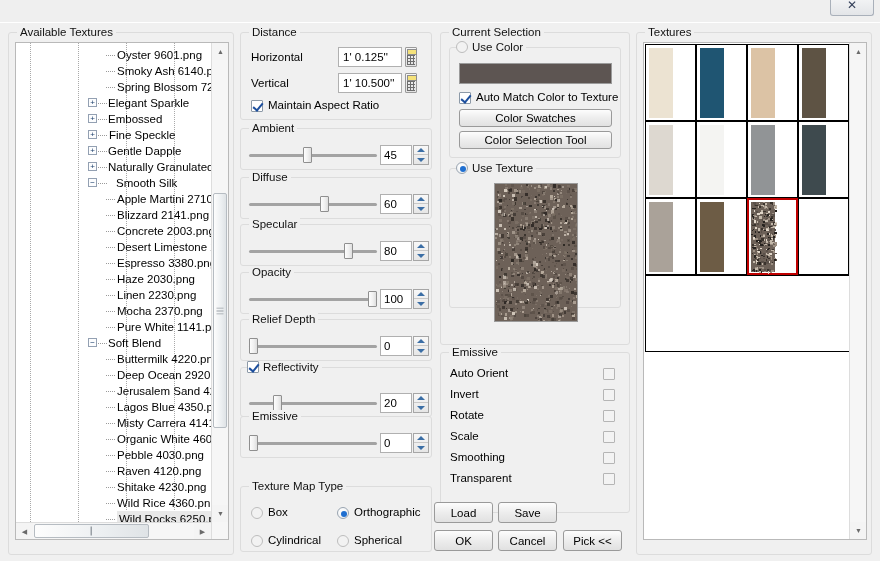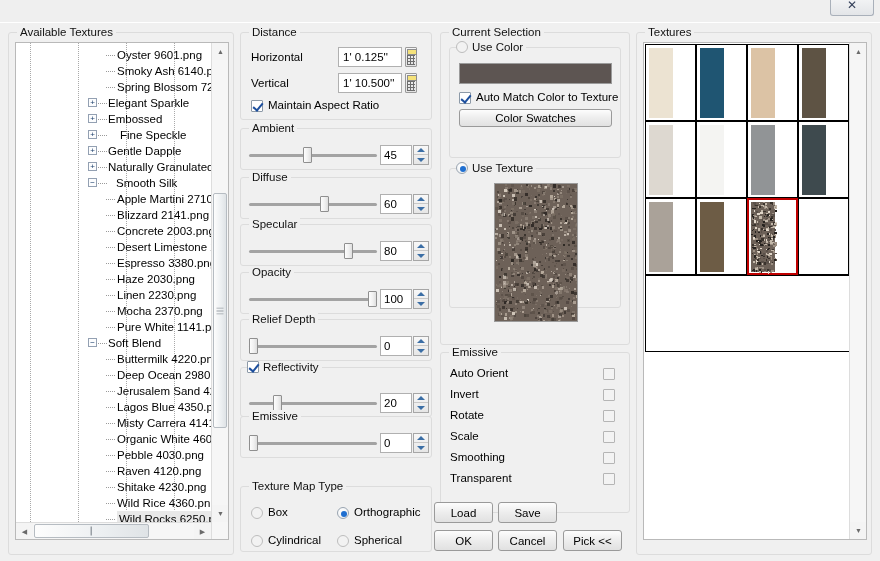--- a/index.html
+++ b/index.html
@@ -225,21 +225,21 @@
                 <span class="lbl" style="position:absolute; left:92px">Elegant Sparkle</span>
               </div>
               <div class="node" style="top: 68px;">
                 <span class="pm" style="left:72px">+</span>
                 <span class="elbow" style="left:82px"></span>
                 <span class="lbl" style="position:absolute; left:92px">Embossed</span>
               </div>
               <div class="node" style="top: 84px;">
                 <span class="pm" style="left:72px">+</span>
                 <span class="elbow" style="left:82px"></span>
-                <span class="lbl" style="position:absolute; left:104px">Fine Speckle</span>
+                <span class="lbl" style="position:absolute; left:93px">Fine Speckle</span>
               </div>
               <div class="node" style="top: 100px;">
                 <span class="pm" style="left:72px">+</span>
                 <span class="elbow" style="left:82px"></span>
                 <span class="lbl" style="position:absolute; left:92px">Gentle Dapple</span>
               </div>
               <div class="node" style="top: 116px;">
                 <span class="pm" style="left:72px">+</span>
                 <span class="elbow" style="left:82px"></span>
                 <span class="lbl" style="position:absolute; left:92px">Naturally Granulated</span>
@@ -289,21 +289,21 @@
                 <span class="pm" style="left:72px">−</span>
                 <span class="elbow" style="left:82px"></span>
                 <span class="lbl" style="position:absolute; left:92px">Soft Blend</span>
               </div>
               <div class="node" style="top: 308px;">
                 <span class="elbow" style="left:90px"></span>
                 <span class="lbl" style="position:absolute; left:101px">Buttermilk 4220.pn</span>
               </div>
               <div class="node" style="top: 324px;">
                 <span class="elbow" style="left:90px"></span>
-                <span class="lbl" style="position:absolute; left:101px">Deep Ocean 2980</span>
+                <span class="lbl" style="position:absolute; left:101px">Deep Ocean 2920</span>
               </div>
               <div class="node" style="top: 340px;">
                 <span class="elbow" style="left:90px"></span>
                 <span class="lbl" style="position:absolute; left:101px">Jerusalem Sand 42</span>
               </div>
               <div class="node" style="top: 356px;">
                 <span class="elbow" style="left:90px"></span>
                 <span class="lbl" style="position:absolute; left:101px">Lagos Blue 4350.p</span>
               </div>
               <div class="node" style="top: 372px;">
@@ -513,20 +513,23 @@
       <div class="gb" style="left:8px; top:14px; width:172px; height:111px;">
         <span class="cap with-ctl">
           <span class="radio dim" id="radio-use-color" style="position:relative; display:inline-block;"></span>
           <span>Use Color</span>
         </span>
         <div class="colorswatch" id="color-swatch" style="left: 9px; top: 15px; width: 153px; height: 21px; background: rgb(93, 85, 82);"></div>
         <span class="cbx checked" style="left:9px; top:44px;"></span>
         <span class="lbl-txt" style="left:26px; top:43px;">Auto Match Color to Texture</span>
         <div class="btn" style="left:9px; top:61px; width:153px; height:18px;">
           <span>Color Swatches</span>
+        </div>
+        <div class="btn" style="left:9px; top:83px; width:153px; height:18px;">
+          <span>Color Selection Tool</span>
         </div>
       </div>
 
       <div class="gb" style="left:8px; top:135px; width:172px; height:140px;">
         <span class="cap with-ctl">
           <span class="radio on" id="radio-use-texture" style="position:relative; display:inline-block;"></span>
           <span>Use Texture</span>
         </span>
         <div class="texprev" id="texture-preview" style="left: 44px; top: 14px; width: 84px; height: 139px; background: rgb(109, 97, 88);">
             <span style="position:absolute;left:50.2px;top:41.6px;width:3.4px;height:3.4px;background:#2b2622;opacity:0.82"></span>

